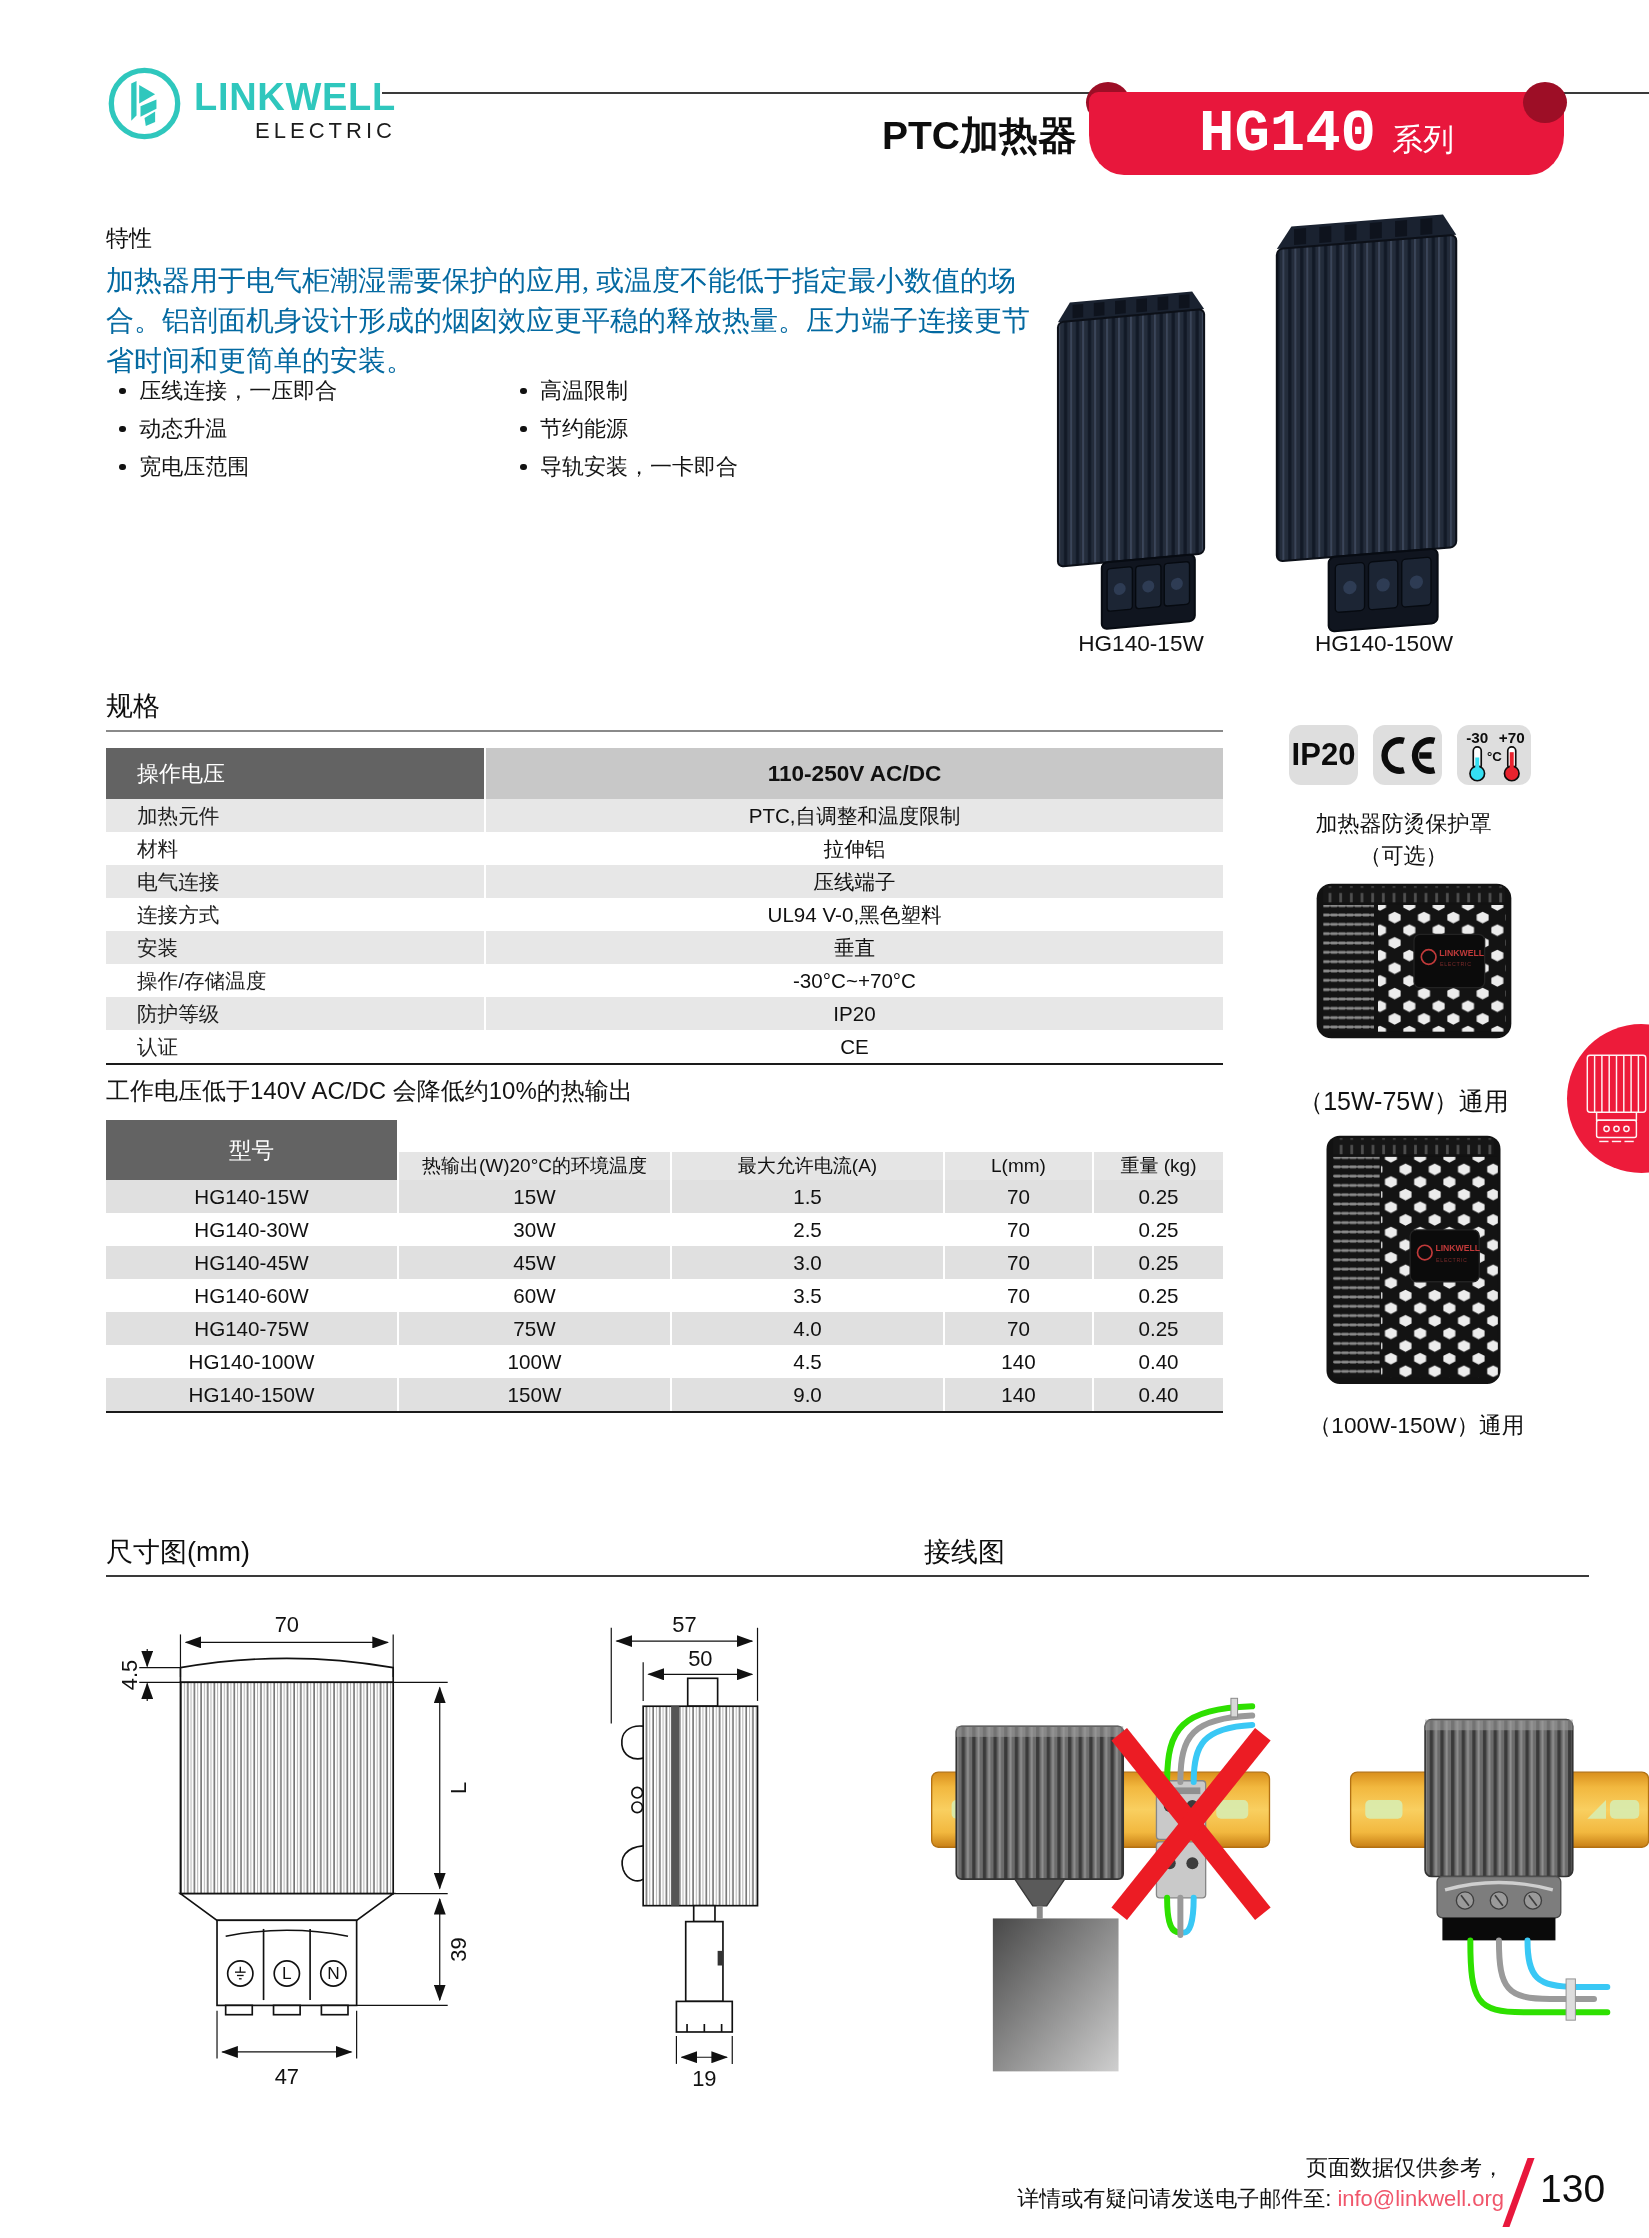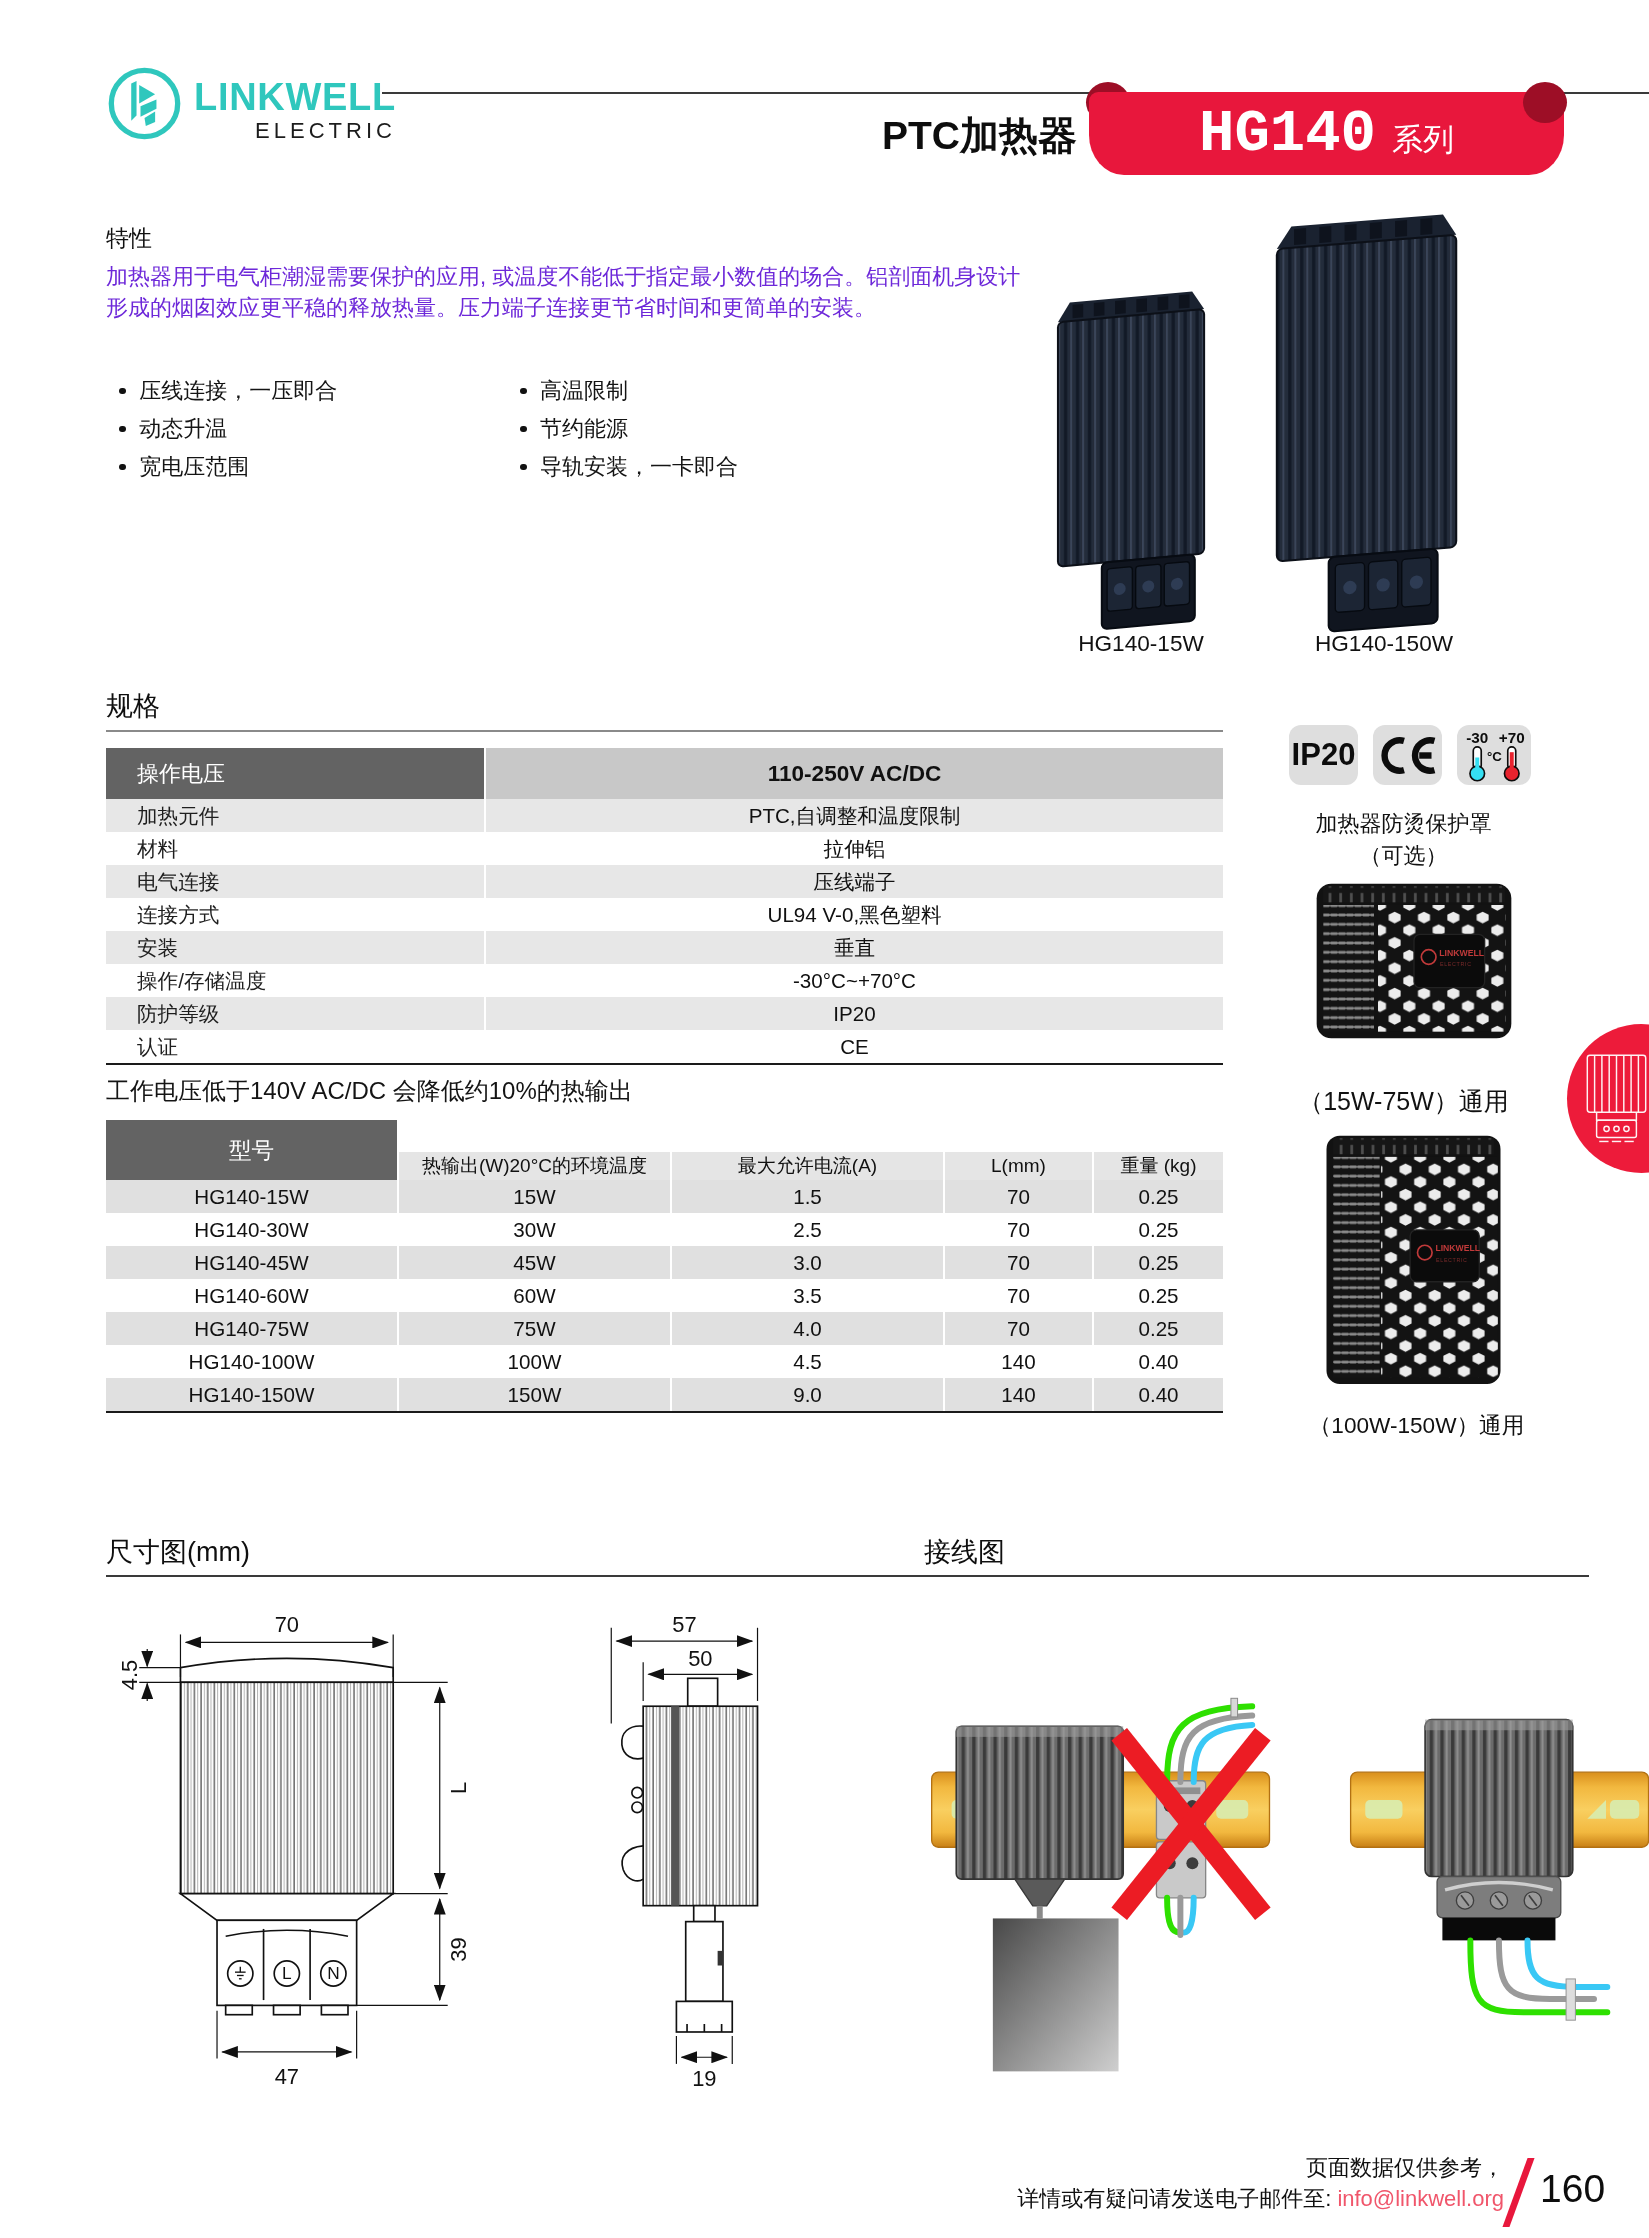--- a/index.html
+++ b/index.html
@@ -19,21 +19,21 @@
               background:#9d0e26;border-radius:50%;}
   .ribbon::before{left:-2.7px;} .ribbon::after{right:-2.7px;}
   .ribbon-band{position:absolute;left:0;right:0;top:10.6px;bottom:0;background:#e8173c;
               border-radius:9.3px 9.3px 35px 35px / 9.3px 9.3px 40px 40px;
               display:flex;align-items:baseline;justify-content:center;gap:16px;padding-top:12px;}
   .rb-code{font-size:59px;font-weight:bold;color:#fff;line-height:61px;font-family:Liberation Mono, monospace;}
   .rb-suffix{font-size:31px;color:#fff;}
 
   
   .feat-title{position:absolute;left:106px;top:223px;font-size:23px;color:#111;}
-  .feat-para{position:absolute;left:106px;top:261px;width:931px;font-size:22px;line-height:1.42;color:#6d28d9;}
+  .feat-para{position:absolute;left:106px;top:261px;width:931px;font-size:28px;line-height:1.42;color:#0369a1;font-family:Liberation Serif, serif;}
   .bullets{position:absolute;left:106px;top:372px;width:931px;}
   .bul-col{position:absolute;top:0;}
   .bul-col.l{left:13.3px;} .bul-col.r{left:414px;}
   .bul-item{height:38px;display:flex;align-items:center;font-size:22px;color:#141414;}
   .dot{width:6.7px;height:6.7px;border-radius:50%;background:#111;margin-right:13.3px;flex:0 0 auto;}
 
   
   .photo-cap{position:absolute;width:200px;text-align:center;font-size:22.6px;color:#111;}
 
   
@@ -587,16 +587,16 @@
   </svg>
 
   <div class="footer-text">
     <div>页面数据仅供参考，</div>
     <div>
       <span>详情或有疑问请发送电子邮件至:</span>
       <a class="footer-email" href="#">info@linkwell.org</a>
     </div>
   </div>
   <div class="slash"></div>
-  <div class="pagenum">160</div>
+  <div class="pagenum">130</div>
 
 </div>
 
 
 </body></html>

